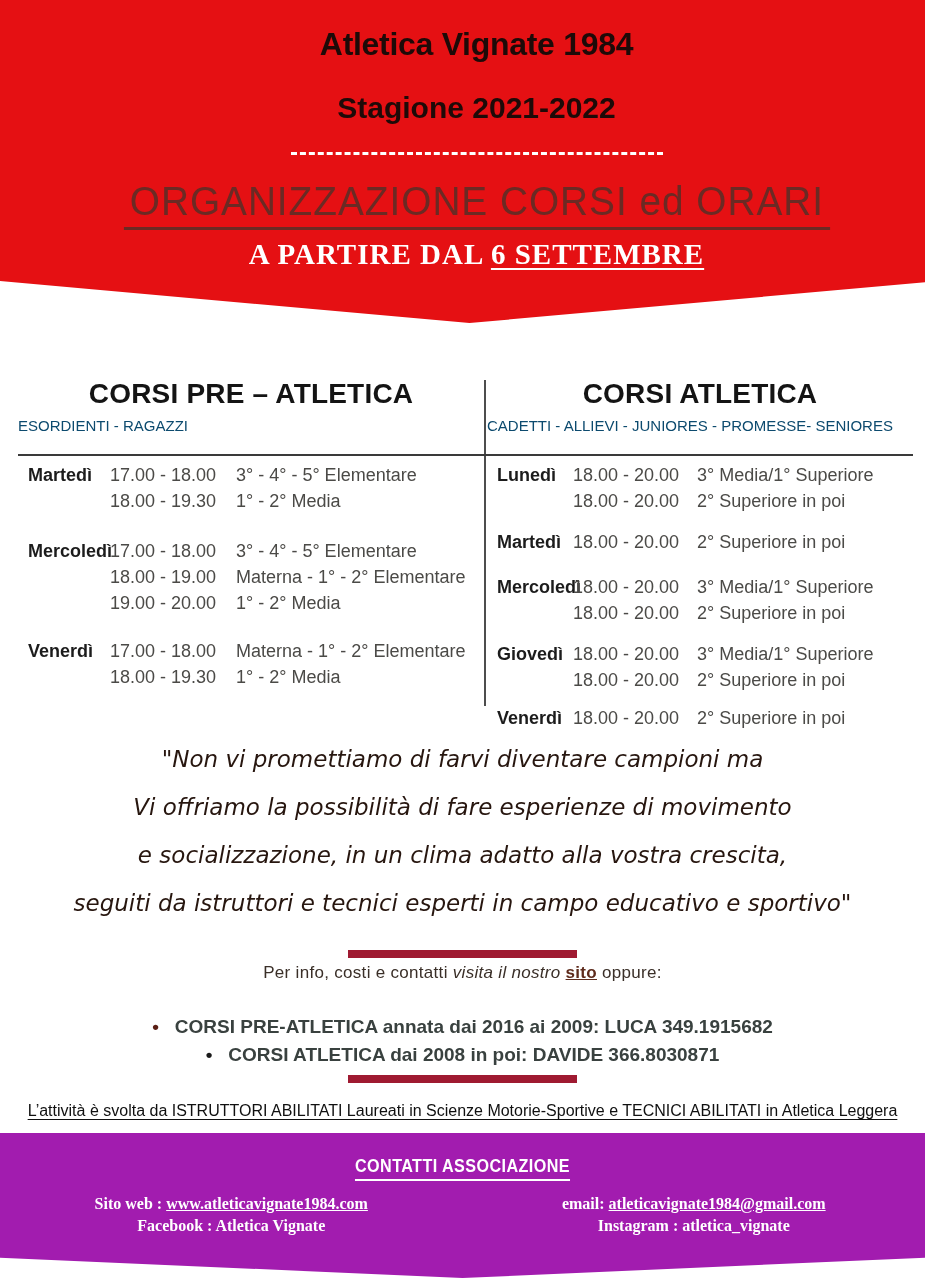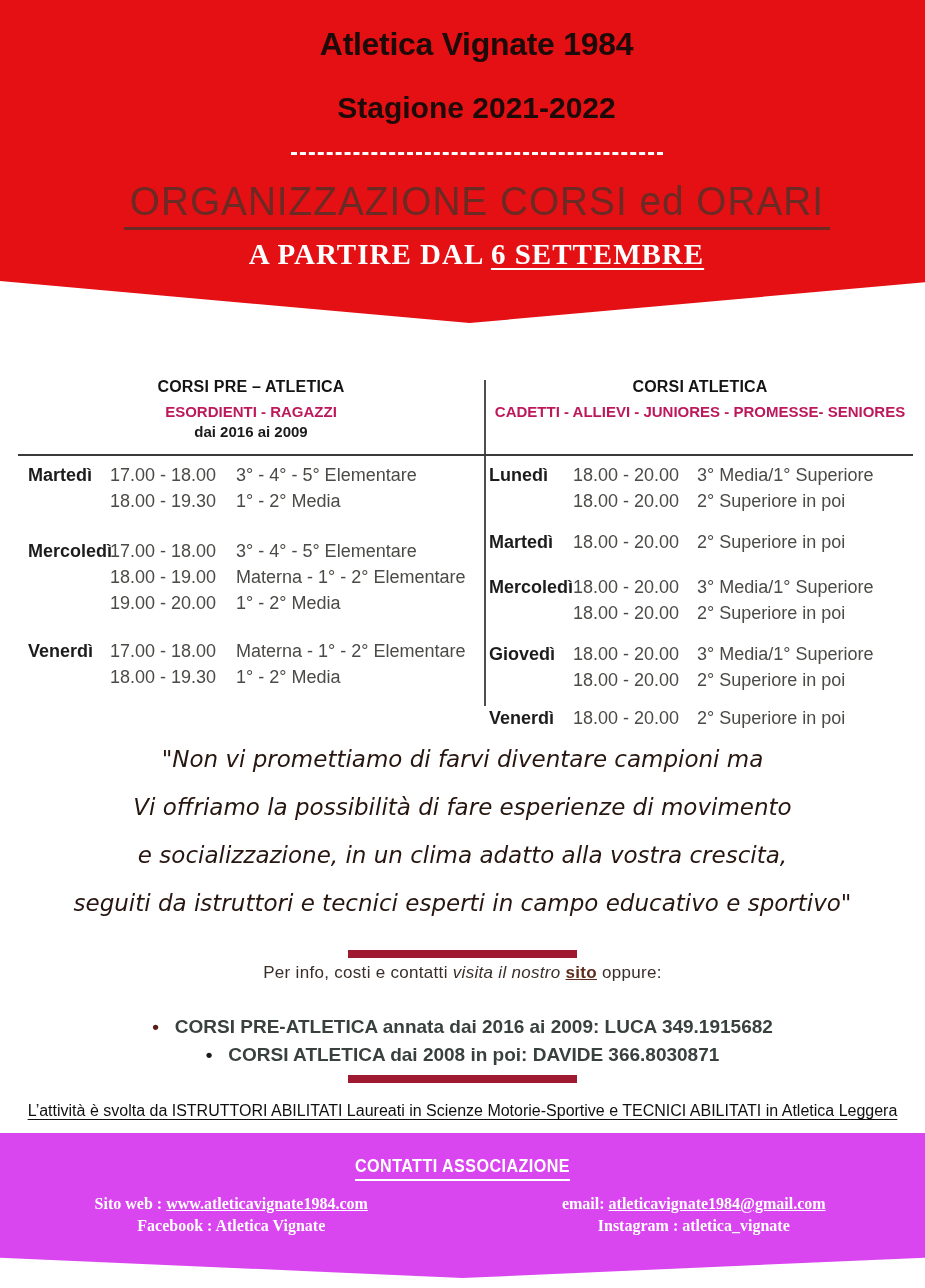--- a/index.html
+++ b/index.html
@@ -19,29 +19,29 @@
          font-size:29px;color:#ffffff;letter-spacing:1px;}
   .start .u{text-decoration:underline;text-underline-offset:4px;}
 
   
   .schedule{position:absolute;top:378px;left:0;width:925px;height:340px;}
   .vdivider{position:absolute;left:484px;top:2px;width:2px;height:326px;background:#4d4d4d;}
   .hrule{position:absolute;left:18px;top:76px;width:895px;height:2px;background:#3a3a3a;}
   .col{position:absolute;top:0;}
   .col-pre{left:18px;width:466px;}
   .col-atl{left:487px;width:426px;}
-  .tbl-title{text-align:center;font-size:16px;font-weight:bold;color:#141414;letter-spacing:.2px;}
-  .tbl-sub{text-align:center;font-size:15px;font-weight:bold;color:#be185d;margin-top:7px;}
+  .tbl-title{text-align:center;font-size:28px;font-weight:bold;color:#141414;letter-spacing:.2px;}
+  .tbl-sub{text-align:left;font-size:15px;font-weight:normal;color:#0c4a6e;margin-top:7px;}
   .tbl-age{text-align:center;font-size:15px;font-weight:bold;color:#1b1b1b;margin-top:3px;}
   .rows{position:absolute;top:84px;left:0;right:0;}
   .srow{display:flex;line-height:26px;font-size:18px;color:#4b4a47;white-space:nowrap;}
   .srow .day{font-weight:bold;color:#1c1c1c;}
   .col-pre .day{width:92px;padding-left:10px;box-sizing:border-box;}
   .col-pre .time{width:126px;}
-  .col-atl .day{width:86px;padding-left:2px;box-sizing:border-box;}
+  .col-atl .day{width:86px;padding-left:10px;box-sizing:border-box;}
   .col-atl .time{width:124px;}
   .cls{flex:1;}
   .gap-24{margin-top:24px;} .gap-22{margin-top:22px;} .gap-19{margin-top:19px;}
   .gap-15{margin-top:15px;} .gap-12{margin-top:12px;}
 
   
   .quote{position:absolute;top:745px;left:0;width:925px;text-align:center;
          font-family:"DejaVu Sans",sans-serif;font-style:italic;font-size:23px;
          color:#27160f;}
   .qline{line-height:28px;margin-bottom:20px;white-space:nowrap;}
@@ -58,21 +58,21 @@
   .bullet-row{line-height:25px;white-space:nowrap;}
   .bullet-row + .bullet-row{margin-top:3px;}
   .dot1{color:#5a1f14;margin-right:16px;} .dot2{color:#1a1a1a;margin-right:16px;}
 
   
   .disclaimer{position:absolute;top:1102px;left:0;width:925px;text-align:center;
               font-size:16px;color:#101010;white-space:nowrap;}
   .disclaimer span{text-decoration:underline;text-underline-offset:3px;}
 
   
-  .footer{position:absolute;top:1133px;left:0;width:925px;height:145px;background:#d946ef;
+  .footer{position:absolute;top:1133px;left:0;width:925px;height:145px;background:#a21caf;
           clip-path:polygon(0 0,100% 0,100% 86%,50% 100%,0 86%);color:#fff;}
   .footer-title-wrap{text-align:center;margin-top:22px;}
   .footer-title{display:inline-block;font-size:19px;font-weight:bold;letter-spacing:.5px;
                 border-bottom:2px solid #fff;padding-bottom:2px;transform:scaleX(.85);}
   .contacts{display:flex;margin-top:12px;font-family:"Liberation Serif",serif;
             font-weight:bold;font-size:16px;}
   .contact-col{width:50%;text-align:center;line-height:22px;}
   .contact-col .u{text-decoration:underline;cursor:pointer;}
 </style>
 </head>
@@ -88,21 +88,20 @@
   <div class="start"><span>A PARTIRE DAL </span><span class="u">6 SETTEMBRE</span></div>
 </header>
 
 <section class="schedule">
   <div class="vdivider"></div>
   <div class="hrule"></div>
 
   <div class="col col-pre">
     <div class="tbl-title">CORSI PRE – ATLETICA</div>
     <div class="tbl-sub">ESORDIENTI - RAGAZZI</div>
-    <div class="tbl-age">dai 2016 ai 2009</div>
     <div class="rows">
       <div class="srow">
         <span class="day">Martedì</span>
         <span class="time">17.00 - 18.00</span>
         <span class="cls">3° - 4° - 5° Elementare</span>
       </div>
       <div class="srow">
         <span class="day"></span>
         <span class="time">18.00 - 19.30</span>
         <span class="cls">1° - 2° Media</span>

